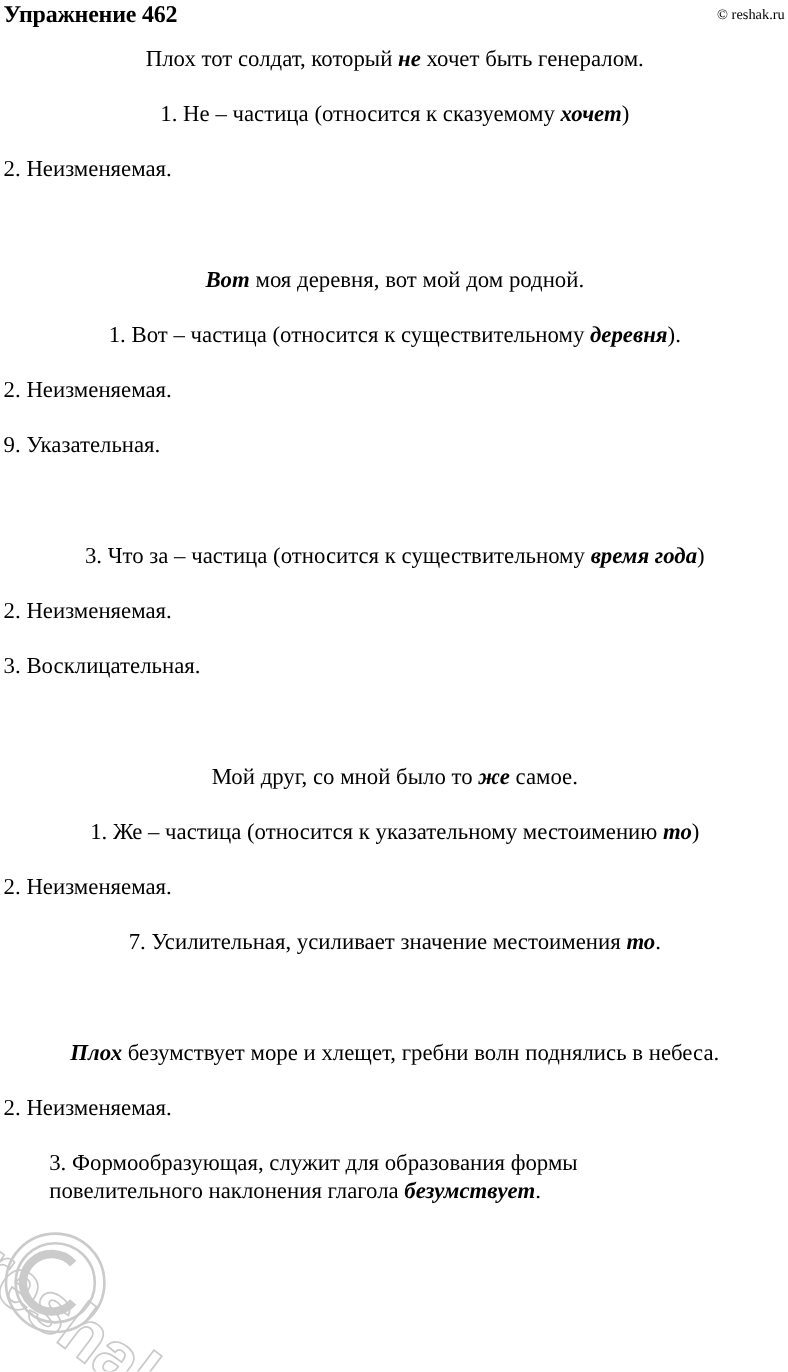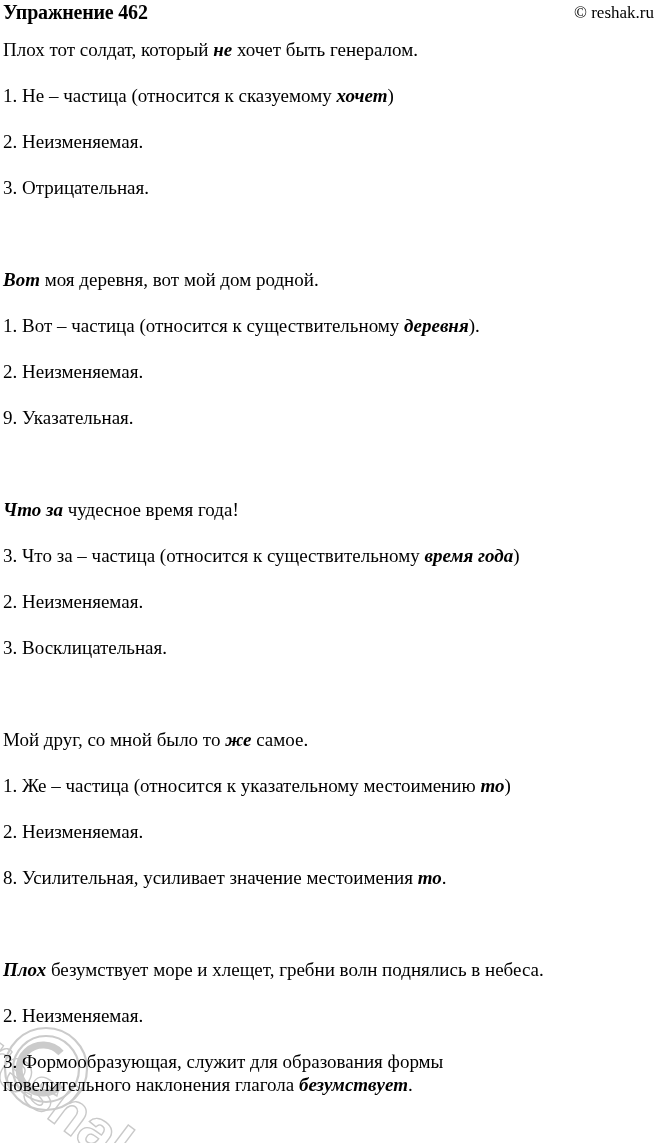--- a/index.html
+++ b/index.html
@@ -39,46 +39,48 @@
     font-size: 20px;
     font-weight: bold;
     line-height: 24px;
     letter-spacing: -0.2px;
     white-space: nowrap;
   }
   .copyright {
     position: absolute;
     right: 1px;
     top: 1px;
-    font-size: 17px;
+    font-size: 12px;
     line-height: 23px;
     white-space: nowrap;
   }
 
   
   .content {
     margin-top: 12px;
   }
   .block {
     margin: 0;
   }
   .line {
     font-size: 19px;
     line-height: 23px;
     margin: 0 0 23px 0;
     white-space: nowrap;
   }
   .line.wrap {
     white-space: normal;
+    text-align: center;
   }
   .line.justify {
     text-align: justify;
     text-align-last: left;
     white-space: normal;
     margin-bottom: 0;
+    margin-left: 38px;
   }
   .line.justify .tail {
     display: block;
     text-align: left;
   }
   .spacer {
     height: 46px;
   }
   b.bi {
     font-weight: bold;
@@ -141,23 +143,20 @@
     <div class="block">
       <p class="line wrap">
         <span>Плох тот солдат, который </span><b class="bi">не</b><span> хочет быть генералом.</span>
       </p>
       <p class="line wrap">
         <span>1. Не – частица (относится к сказуемому </span><b class="bi">хочет</b><span>)</span>
       </p>
       <p class="line">
         <span>2. Неизменяемая.</span>
       </p>
-      <p class="line">
-        <span>3. Отрицательная.</span>
-      </p>
     </div>
 
     <div class="spacer"></div>
 
     <div class="block">
       <p class="line wrap">
         <span></span><b class="bi">Вот</b><span> моя деревня, вот мой дом родной.</span>
       </p>
       <p class="line wrap">
         <span>1. Вот – частица (относится к существительному </span><b class="bi">деревня</b><span>).</span>
@@ -167,23 +166,20 @@
       </p>
       <p class="line">
         <span>9. Указательная.</span>
       </p>
     </div>
 
     <div class="spacer"></div>
 
     <div class="block">
       <p class="line wrap">
-        <span></span><b class="bi">Что за</b><span> чудесное время года!</span>
-      </p>
-      <p class="line wrap">
         <span>3. Что за – частица (относится к существительному </span><b class="bi">время года</b><span>)</span>
       </p>
       <p class="line">
         <span>2. Неизменяемая.</span>
       </p>
       <p class="line">
         <span>3. Восклицательная.</span>
       </p>
     </div>
 
@@ -193,21 +189,21 @@
       <p class="line wrap">
         <span>Мой друг, со мной было то </span><b class="bi">же</b><span> самое.</span>
       </p>
       <p class="line wrap">
         <span>1. Же – частица (относится к указательному местоимению </span><b class="bi">то</b><span>)</span>
       </p>
       <p class="line">
         <span>2. Неизменяемая.</span>
       </p>
       <p class="line wrap">
-        <span>8. Усилительная, усиливает значение местоимения </span><b class="bi">то</b><span>.</span>
+        <span>7. Усилительная, усиливает значение местоимения </span><b class="bi">то</b><span>.</span>
       </p>
     </div>
 
     <div class="spacer"></div>
 
     <div class="block">
       <p class="line wrap">
         <span></span><b class="bi">Плох</b><span> безумствует море и хлещет, гребни волн поднялись в небеса.</span>
       </p>
       <p class="line">

